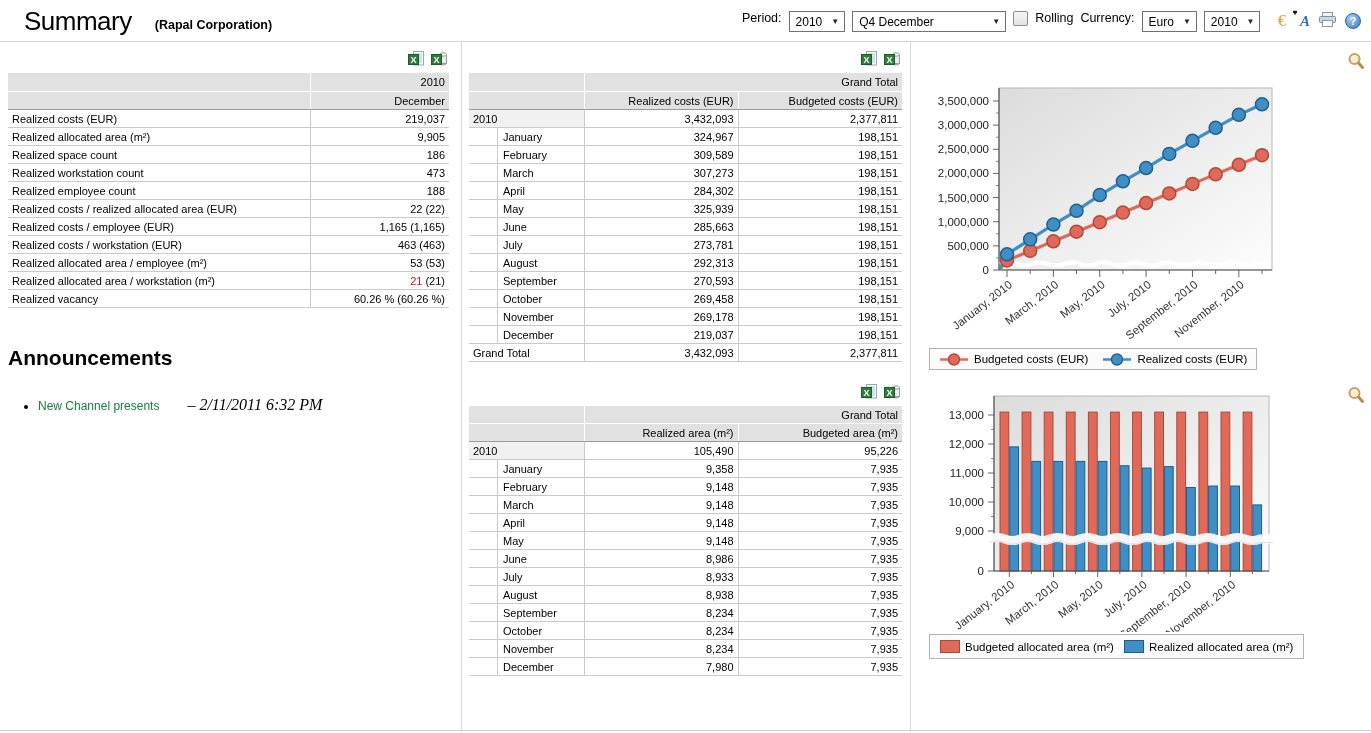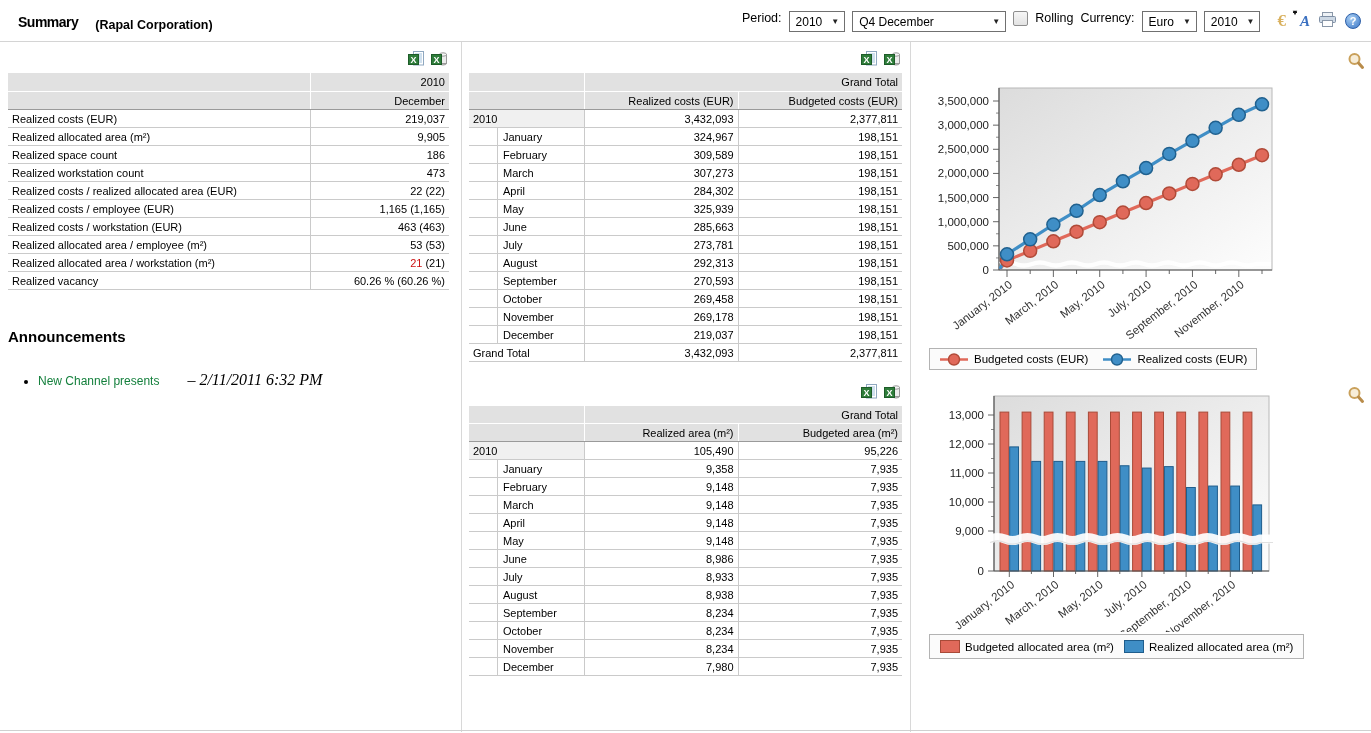--- a/index.html
+++ b/index.html
@@ -7,21 +7,21 @@
   body {
     width:1371px; height:733px; overflow:hidden; background:#fff;
     font-family:"Liberation Sans", sans-serif; font-size:11px; color:#000;
     position:relative;
   }
   
   header {
     height:42px; display:flex; align-items:center;
     padding:2px 10px 0 8px; border-bottom:1px solid #d4d4d4;
   }
-  h1 { font-size:14px; margin:10px; font-weight:bold; letter-spacing:-0.5px; }
+  h1 { font-size:26px; margin:16px; font-weight:normal; letter-spacing:-0.5px; }
   .subtitle { font-size:12.5px; font-weight:bold; margin-left:7px; padding-top:6px; }
   .controls { margin-left:auto; display:flex; align-items:flex-start; gap:7px; font-size:12.5px; }
   .lbl { white-space:nowrap; }
   .sel {
     display:inline-flex; align-items:center; justify-content:space-between;
     border:1px solid #707070; background:#fff; height:21px;
     padding:0 5px 0 6px; font-size:12px; gap:9px; cursor:default; white-space:nowrap;
   }
   .sel .arr { font-size:8px; color:#222; }
   .chk {
@@ -57,21 +57,21 @@
   .num { text-align:right; }
   .red { color:#cc1111; }
   .year-cell { background:#f0f0f0; }
   .month-cell {
     padding-left:34px !important;
     background-image:linear-gradient(#cacaca,#cacaca);
     background-repeat:no-repeat; background-position:28px 0; background-size:1px 100%;
   }
   .tbl-gap { margin-top:22px; }
   
-  .ann-title { font-size:15px; font-weight:bold; margin:38px 0 7px 0; }
+  .ann-title { font-size:21px; font-weight:bold; margin:38px 0 7px 0; }
   .ann-list { margin:26px 0 0 0; padding-left:30px; }
   .ann-list li { font-size:12px; }
   .ann-item { display:inline-flex; gap:28px; align-items:baseline; }
   .ann-link { color:#15803d; text-decoration:none; cursor:pointer; }
   .ann-date { font-style:italic; font-size:16px;font-family:Liberation Serif, serif; }
   
   .chart-block { position:relative; }
   .chart-block.second { margin-top:10px; }
   .magnifier { position:absolute; top:6px; right:8px; cursor:pointer; }
   svg.chart { display:block; margin-left:6px; font-family:"Liberation Sans",sans-serif; }
@@ -173,20 +173,24 @@
             <td>Realized allocated area (m²)</td>
             <td class="num">9,905</td>
           </tr>
           <tr>
             <td>Realized space count</td>
             <td class="num">186</td>
           </tr>
           <tr>
             <td>Realized workstation count</td>
             <td class="num">473</td>
+          </tr>
+          <tr>
+            <td>Realized employee count</td>
+            <td class="num">188</td>
           </tr>
           <tr>
             <td>Realized costs / realized allocated area (EUR)</td>
             <td class="num">22 (22)</td>
           </tr>
           <tr>
             <td>Realized costs / employee (EUR)</td>
             <td class="num">1,165 (1,165)</td>
           </tr>
           <tr>

